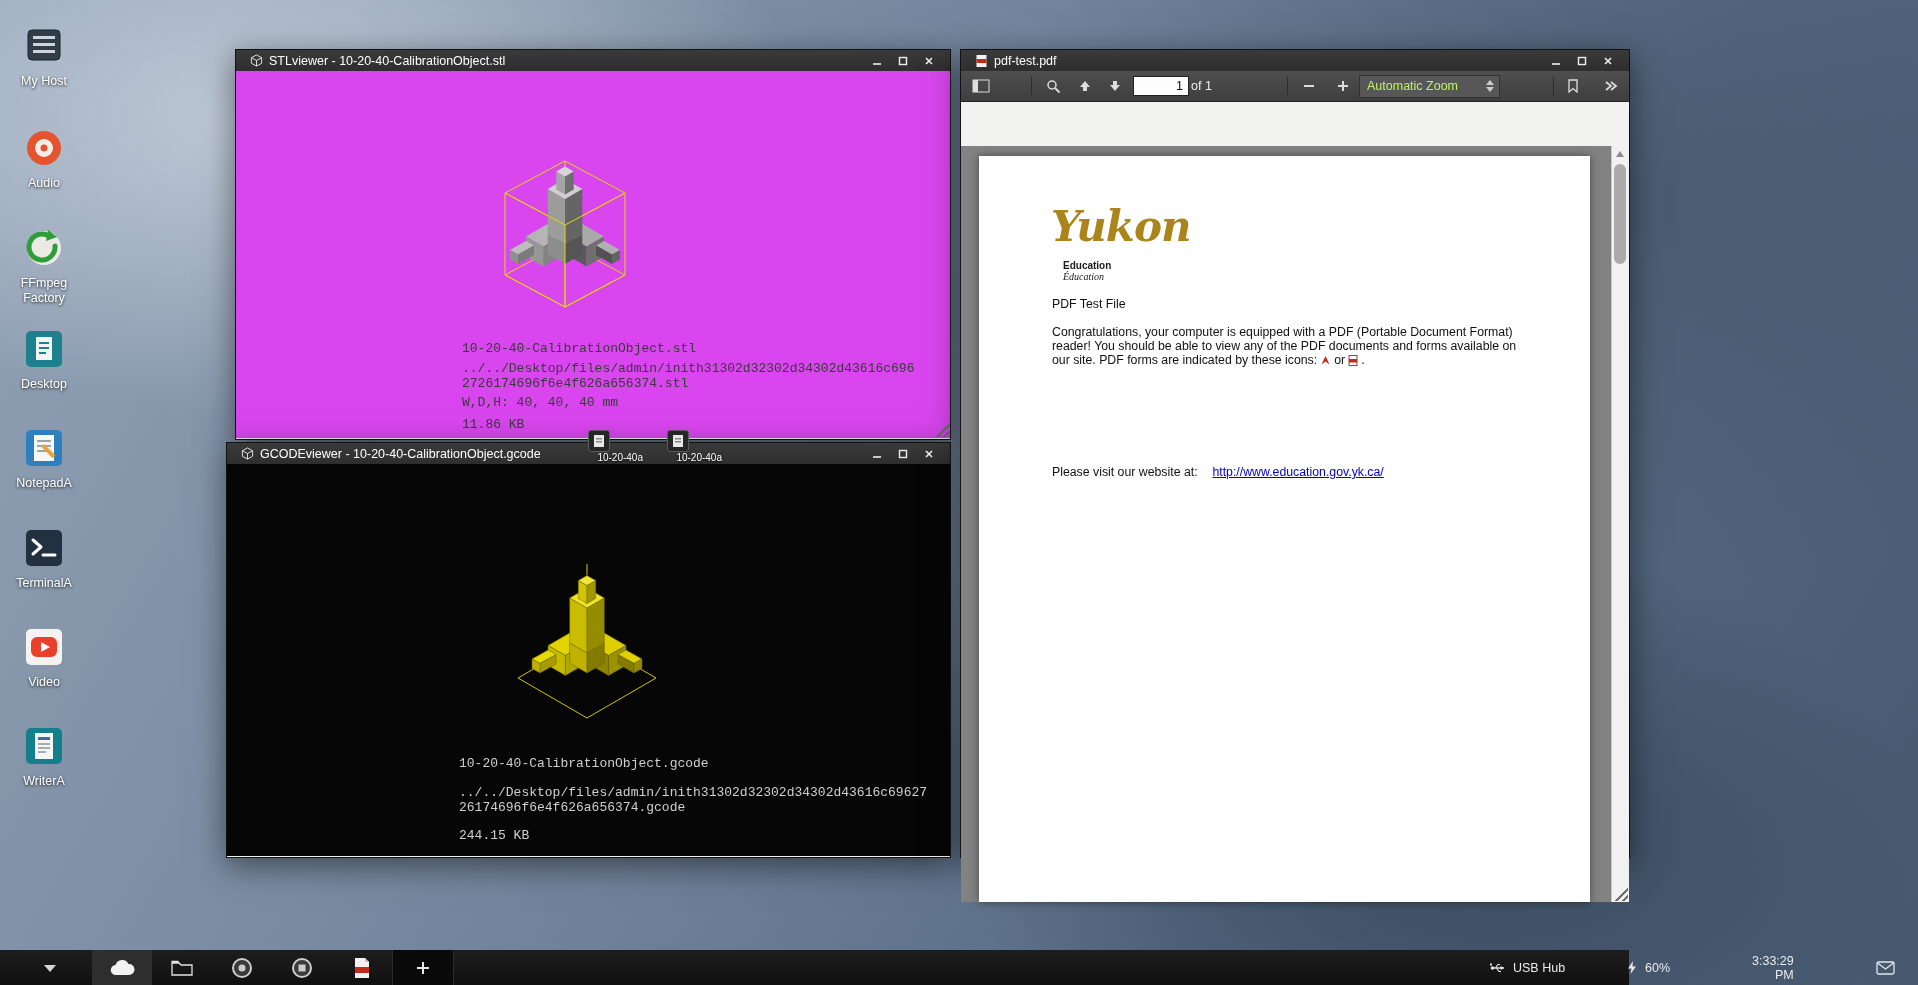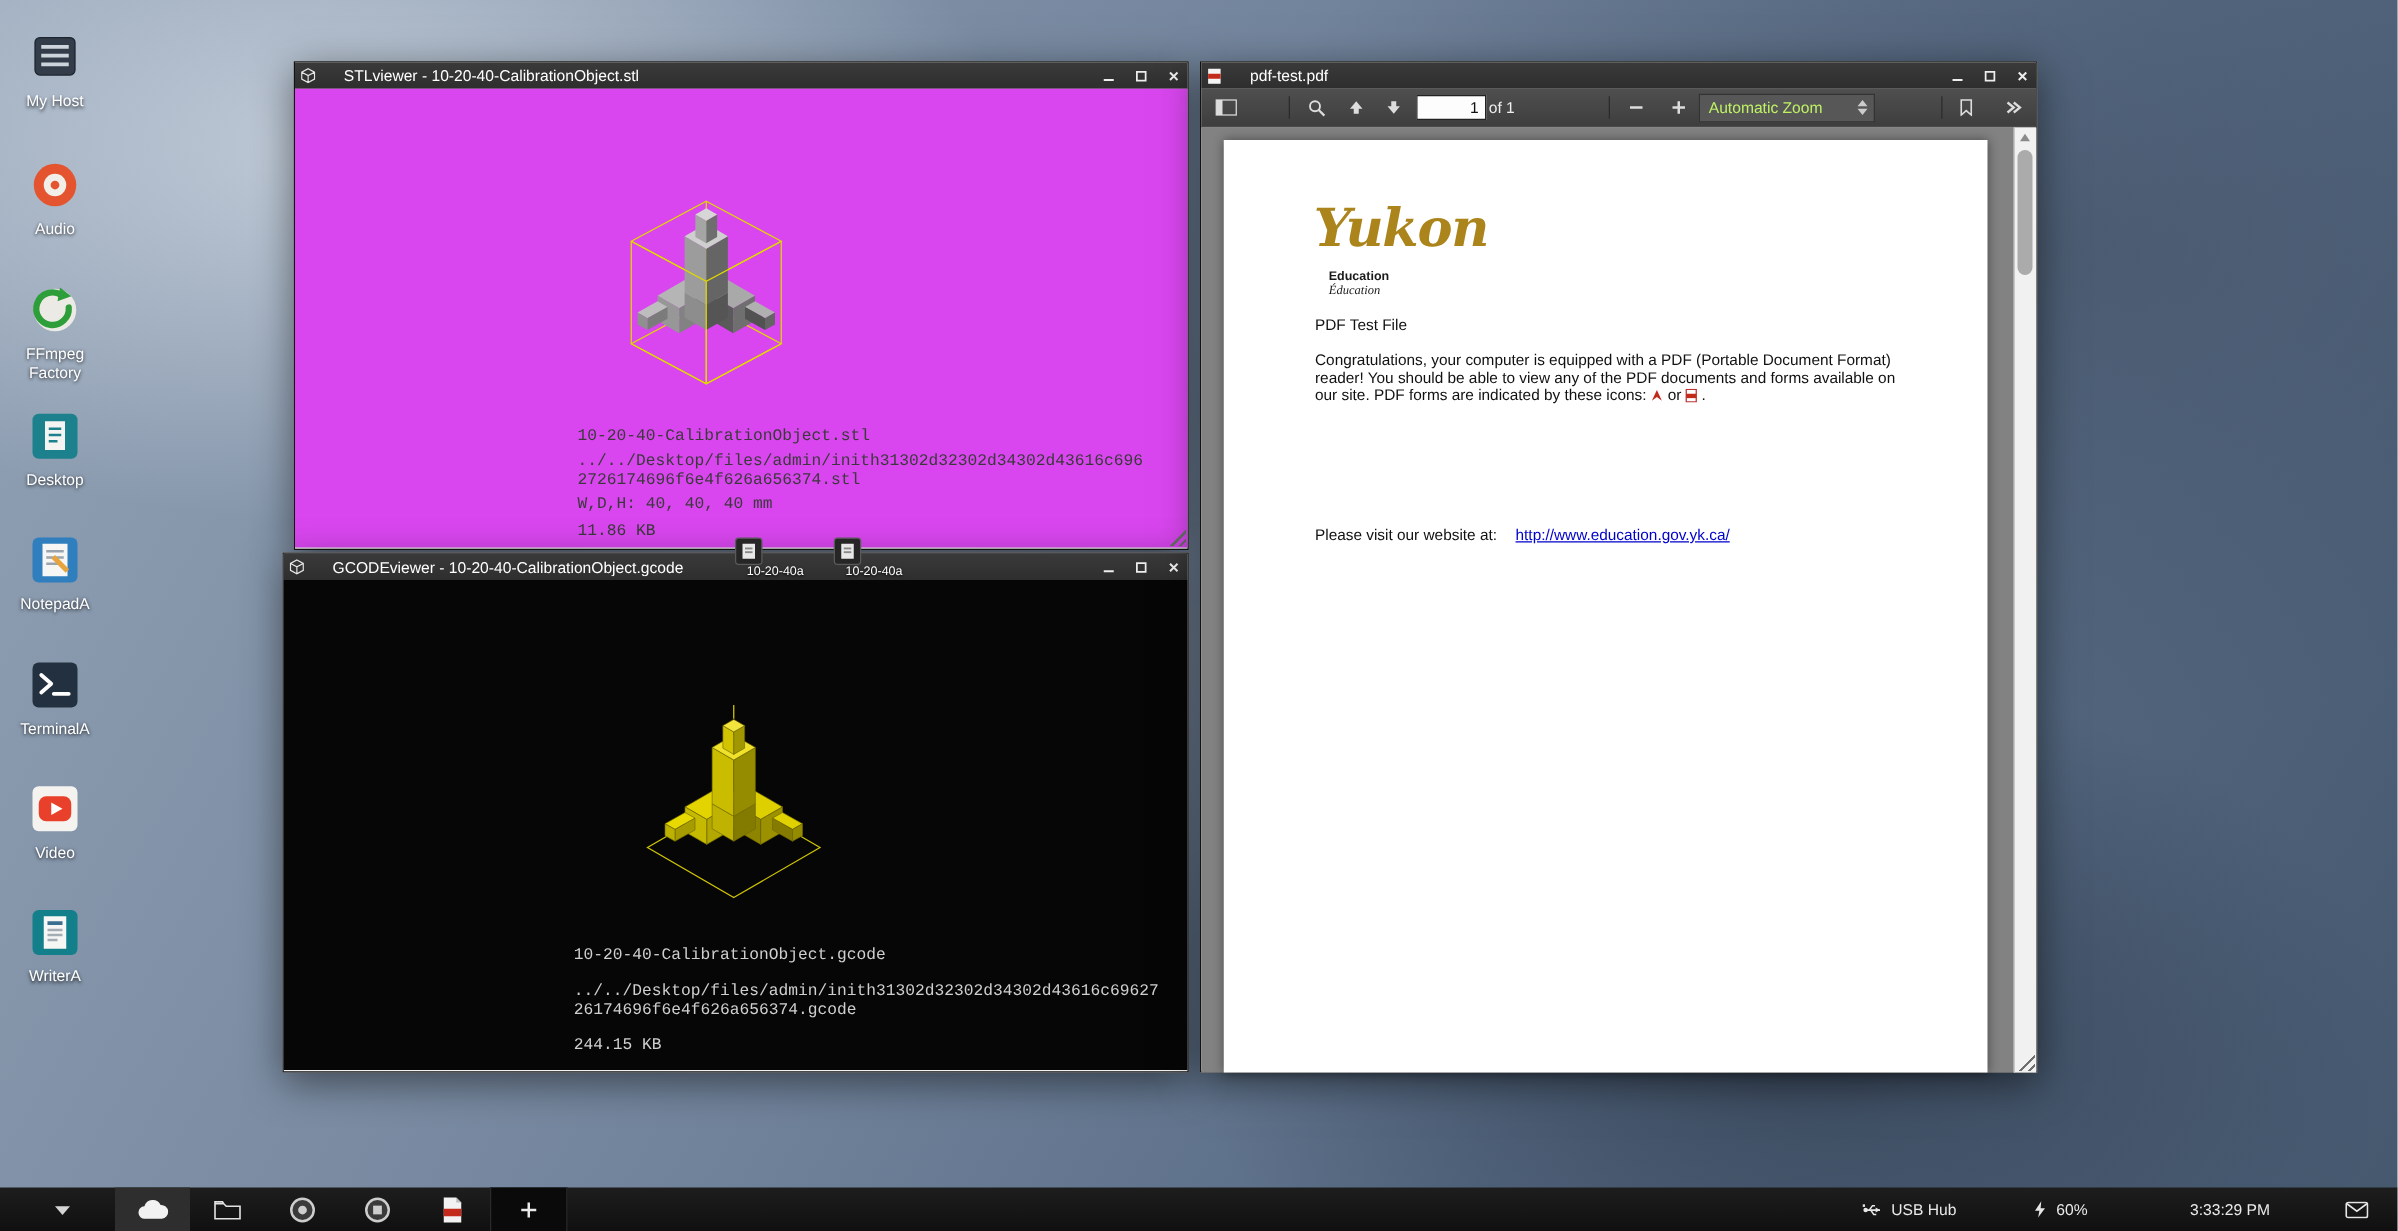--- a/index.html
+++ b/index.html
@@ -13,21 +13,21 @@
       linear-gradient(120deg,#93a3b6,#70829a 45%,#566a83 70%,#45586e);}
   .abs{position:absolute;}
   
   .dicon{position:absolute;left:22px;width:44px;height:44px;cursor:pointer;}
   .dlabel{position:absolute;left:2px;width:84px;text-align:center;color:#fff;
     font-size:12.5px;line-height:15px;text-shadow:0 1px 3px rgba(0,0,0,.85);}
   
   .window{position:absolute;border:1px solid #121212;box-shadow:0 8px 30px rgba(0,0,0,.5);
     background:#f2f2f1;}
   .titlebar{height:21px;background:linear-gradient(#3a3a3a,#2e2e2e);display:flex;
-    align-items:center;padding:0 4px;gap:22px;color:#fff;font-size:12.5px;white-space:nowrap;}
+    align-items:center;padding:0 14px;gap:6px;color:#fff;font-size:12.5px;white-space:nowrap;}
   .titlebar .title{overflow:hidden;text-overflow:ellipsis;}
   .controls{margin-left:auto;display:flex;gap:12px;align-items:center;}
   .ctrl{width:14px;height:14px;display:inline-flex;align-items:center;justify-content:center;cursor:pointer;}
   .wincontent{position:relative;overflow:hidden;}
   .mono{position:absolute;font-family:"Liberation Mono","DejaVu Sans Mono",monospace;
     font-size:13px;white-space:pre;}
   .grip{position:absolute;right:1px;bottom:1px;width:16px;height:16px;
     background:repeating-linear-gradient(135deg,transparent 0 3px,#6f6f6f 3px 5px);
     clip-path:polygon(100% 0,100% 100%,0 100%);}
   
@@ -40,21 +40,21 @@
     border:1px solid #222;font-size:12.5px;text-align:right;padding:0 5px;color:#111;}
   .of-label{position:absolute;left:230px;top:8px;color:#eee;font-size:12.5px;}
   .zoom-select{position:absolute;left:398px;top:4px;width:132px;height:21px;background:#575757;
     border:1px solid #333;color:#bef264;font-size:12.5px;line-height:20px;padding-left:7px;
     cursor:pointer;}
   .zoom-arrows{position:absolute;right:5px;top:4px;display:flex;flex-direction:column;gap:2px;}
   .tri-up{width:0;height:0;border-left:4px solid transparent;border-right:4px solid transparent;
     border-bottom:5px solid #ccc;}
   .tri-down{width:0;height:0;border-left:4px solid transparent;border-right:4px solid transparent;
     border-top:5px solid #ccc;}
-  .pdfcontent{position:relative;height:756px;background:#828282;}
+  .pdfcontent{position:relative;height:756px;background:#828282;margin-top:44px;}
   .pdfpage{position:absolute;left:18px;top:10px;width:611px;height:746px;background:#fff;
     box-shadow:0 0 8px rgba(0,0,0,.45);}
   .scrollbar{position:absolute;right:0;top:0;width:17px;height:756px;background:#f1f1f1;
     border-left:1px solid #c9c9c9;}
   .sb-thumb{position:absolute;left:2px;top:18px;width:12px;height:100px;background:#ababab;
     border-radius:6px;}
   .sb-arrow{position:absolute;left:4px;top:5px;width:0;height:0;border-left:4px solid transparent;
     border-right:4px solid transparent;border-bottom:6px solid #8a8a8a;}
   .doc-text{position:absolute;color:#111;font-size:12.3px;line-height:13.8px;}
   .logo-word{position:absolute;left:72px;top:50px;font-family:"DejaVu Serif",serif;
@@ -62,21 +62,21 @@
     letter-spacing:-1px;}
   .logo-sub{position:absolute;left:84px;font-size:10px;color:#1a1a1a;line-height:10px;}
   .weblink{color:#0000cc;text-decoration:underline;cursor:pointer;}
   .mini-pdf-icon{display:inline-block;vertical-align:-2px;margin:0 3px;}
   
   .chip-icon{position:absolute;width:20px;height:20px;background:#262626;border:1px solid #5a5a5a;
     border-radius:3px;display:flex;align-items:center;justify-content:center;}
   .chip-label{position:absolute;width:90px;text-align:right;color:#fff;font-size:10px;
     text-shadow:0 1px 2px #000;}
   
-  .taskbar{position:absolute;left:0;top:950px;width:1918px;height:35px;
+  .taskbar{position:absolute;left:0;top:950px;width:1629px;height:35px;
     background:linear-gradient(#1d1d1d,#101010);z-index:60;text-align:right;}
   .tile{position:absolute;top:0;width:60px;height:35px;display:flex;align-items:center;
     justify-content:center;cursor:pointer;}
   .tray{position:absolute;top:0;height:35px;display:flex;align-items:center;gap:7px;
     color:#eaeaea;font-size:12.5px;cursor:pointer;}
   .caret{position:absolute;left:44px;top:15px;width:0;height:0;border-left:6px solid transparent;
     border-right:6px solid transparent;border-top:7px solid #d5d5d5;cursor:pointer;}
 </style>
 </head>
 <body>

